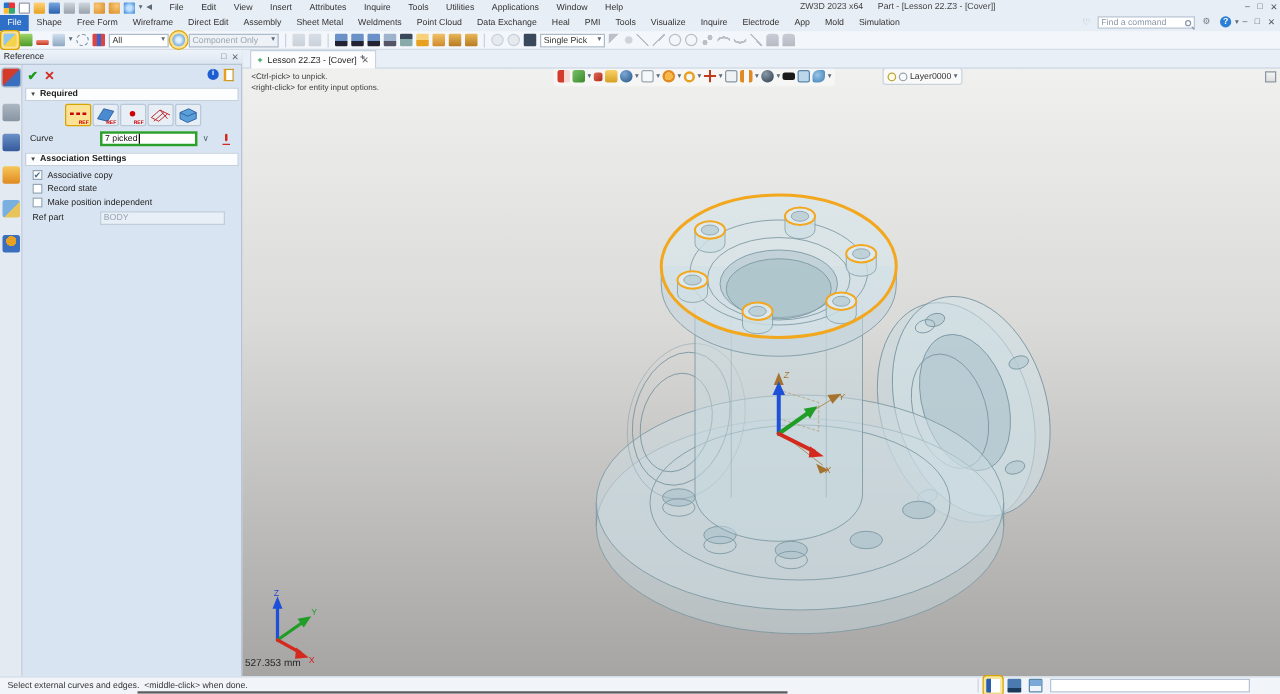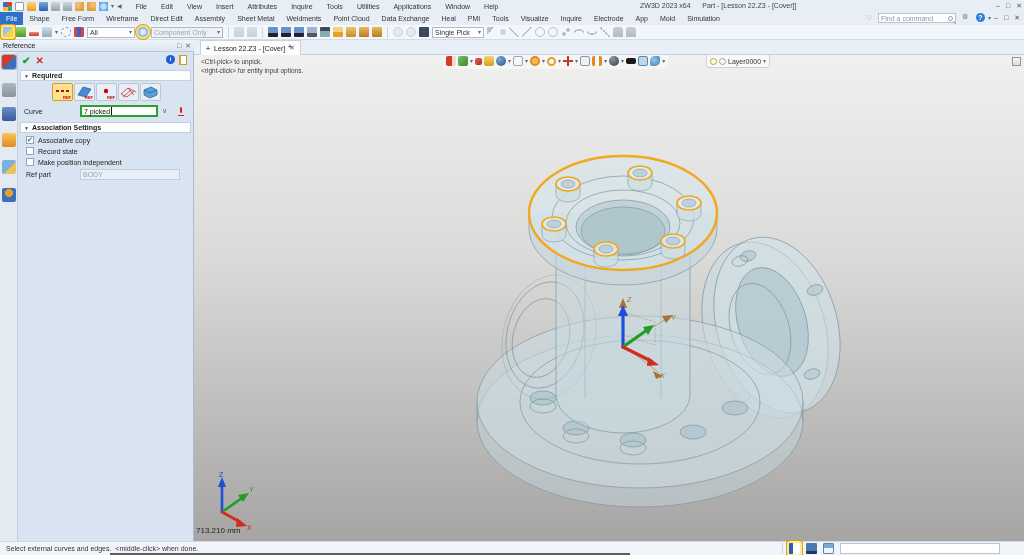--- a/index.html
+++ b/index.html
@@ -458,21 +458,21 @@
         <line x1="222" y1="512" x2="242" y2="498" stroke="#1f9d27" stroke-width="2.6"></line>
         <polygon points="249,493 238,495 243,502" fill="#1f9d27"></polygon>
         <line x1="222" y1="512" x2="240" y2="522" stroke="#d42a1e" stroke-width="2.6"></line>
         <polygon points="247,526 237,518 236,527" fill="#d42a1e"></polygon>
         <text x="219" y="477" font-size="7" fill="#2244cc">Z</text>
         <text x="249" y="492" font-size="7" fill="#1f9d27">Y</text>
         <text x="247" y="530" font-size="7" fill="#cc2222">X</text>
       </g>
     </svg>
 
-    <div id="coord">713.210 mm</div>
+    <div id="coord">527.353 mm</div>
   </div>
 
   <div id="statusbar" class="abs">
     <span id="status-msg">Select external curves and edges.  &lt;middle-click&gt; when done.</span>
   </div>
   <div id="status-right">
     <span style="width:1px;height:11px;background:#c9d3de"></span>
     <span class="sic on" style="background:linear-gradient(90deg,#2b5fae 35%,#fff 35%)"></span>
     <span class="sic" style="background:linear-gradient(#4a7ab0 70%,#1a3a5c 70%)"></span>
     <span class="sic" style="background:linear-gradient(#7aa8d8 50%,#eef4fa 50%);border:1px solid #5a86ac"></span>

